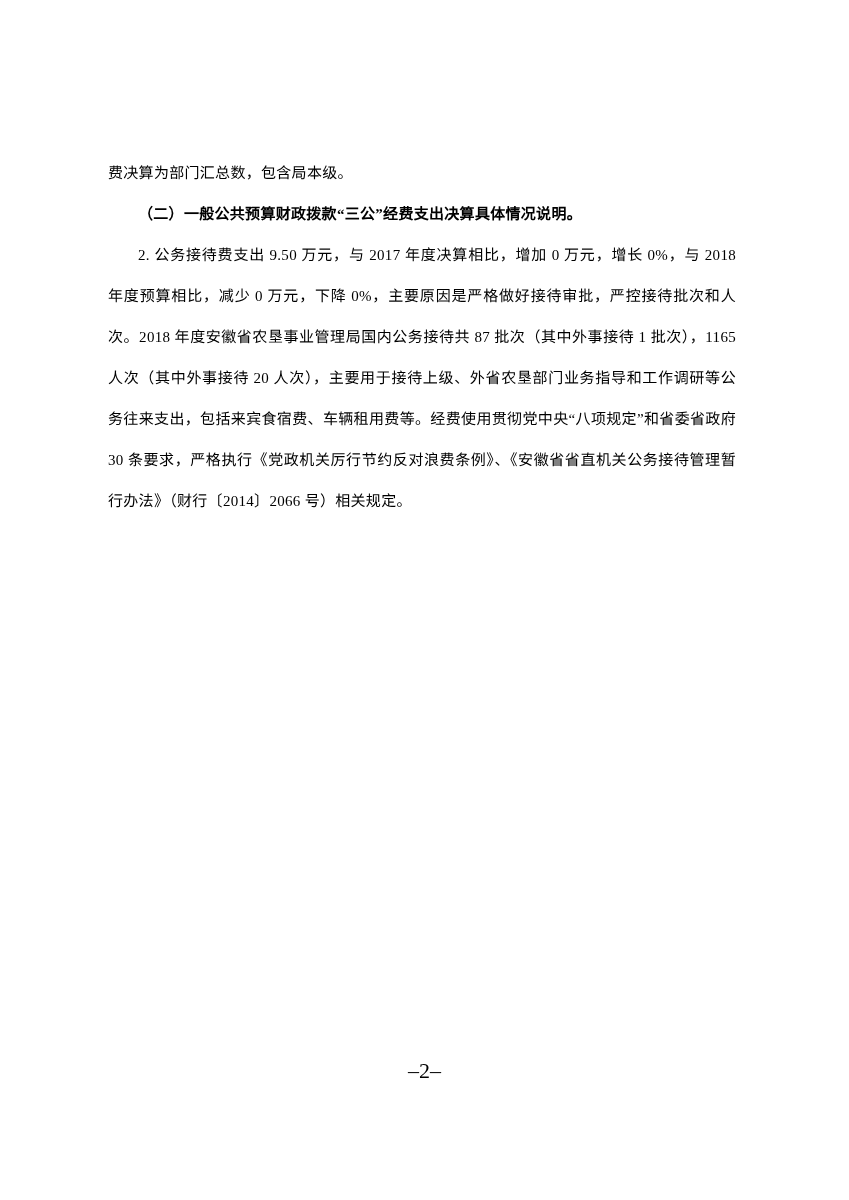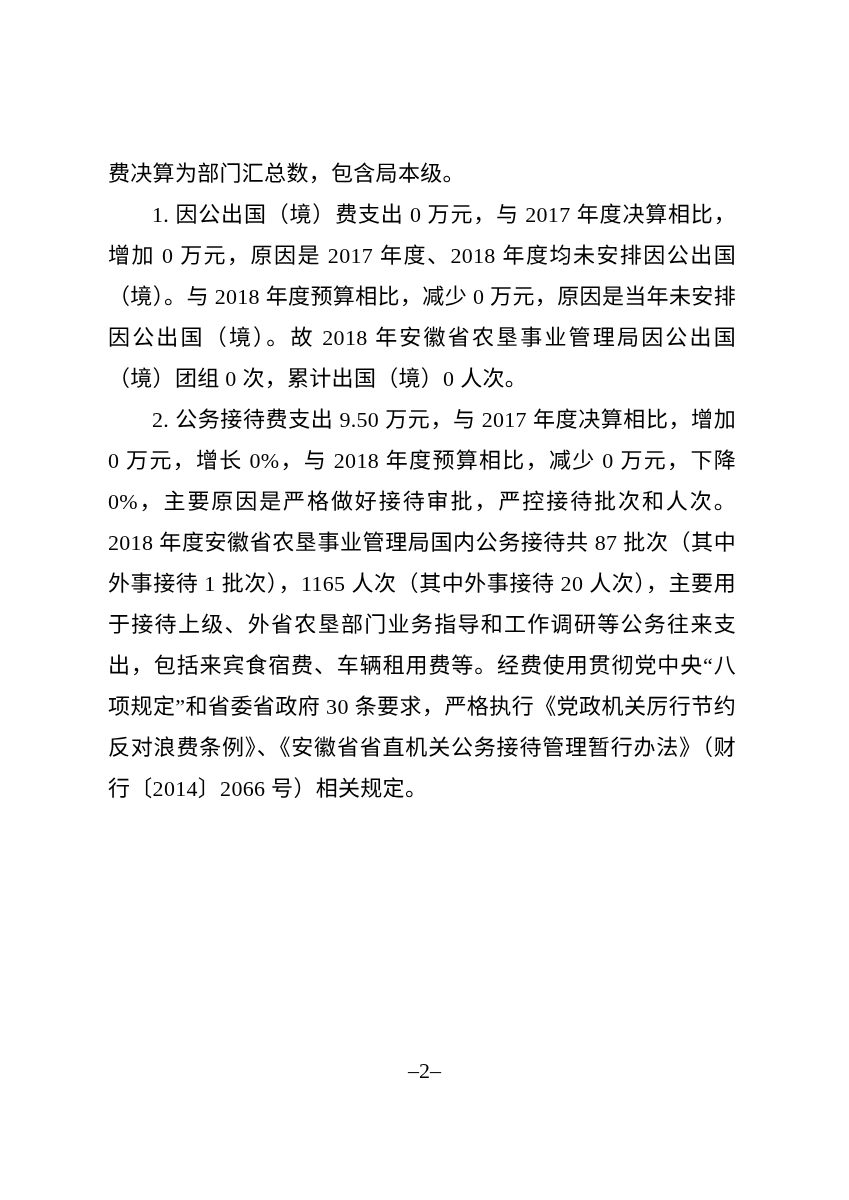--- a/index.html
+++ b/index.html
@@ -14,21 +14,21 @@
     background: #ffffff;
     color: #000000;
     font-family: "Liberation Serif", "DejaVu Serif", serif;
     overflow: hidden;
   }
   .content {
     position: absolute;
     left: 108px;
     top: 153px;
     width: 628px;
-    font-size: 22px;
+    font-size: 15px;
     line-height: 41px;
     text-align: justify;
     text-justify: inter-ideograph;
     letter-spacing: 0.3px;
   }
   .para {
     margin: 0;
   }
   .indent {
     text-indent: 2em;
@@ -45,17 +45,17 @@
     font-size: 22px;
     line-height: 30px;
   }
 </style>
 </head>
 <body>
 
 <div class="page">
   <div class="content">
     <p class="para">费决算为部门汇总数，包含局本级。</p>
-    <p class="para indent">1. 因公出国（境）费支出 0 万元，与 2017 年度决算相比，增加 0 万元，原因是 2017 年度、2018 年度均未安排因公出国（境）。与 2018 年度预算相比，减少 0 万元，原因是当年未安排因公出国（境）。故 2018 年安徽省农垦事业管理局因公出国（境）团组 0 次，累计出国（境）0 人次。</p>
+    <p class="para indent heading">（二）一般公共预算财政拨款“三公”经费支出决算具体情况说明。</p>
     <p class="para indent">2. 公务接待费支出 9.50 万元，与 2017 年度决算相比，增加 0 万元，增长 0%，与 2018 年度预算相比，减少 0 万元，下降 0%，主要原因是严格做好接待审批，严控接待批次和人次。2018 年度安徽省农垦事业管理局国内公务接待共 87 批次（其中外事接待 1 批次），1165 人次（其中外事接待 20 人次），主要用于接待上级、外省农垦部门业务指导和工作调研等公务往来支出，包括来宾食宿费、车辆租用费等。经费使用贯彻党中央“八项规定”和省委省政府 30 条要求，严格执行《党政机关厉行节约反对浪费条例》、《安徽省省直机关公务接待管理暂行办法》（财行〔2014〕2066 号）相关规定。</p>
   </div>
   <div class="page-footer">–2–</div>
 </div>
 
 </body></html>

